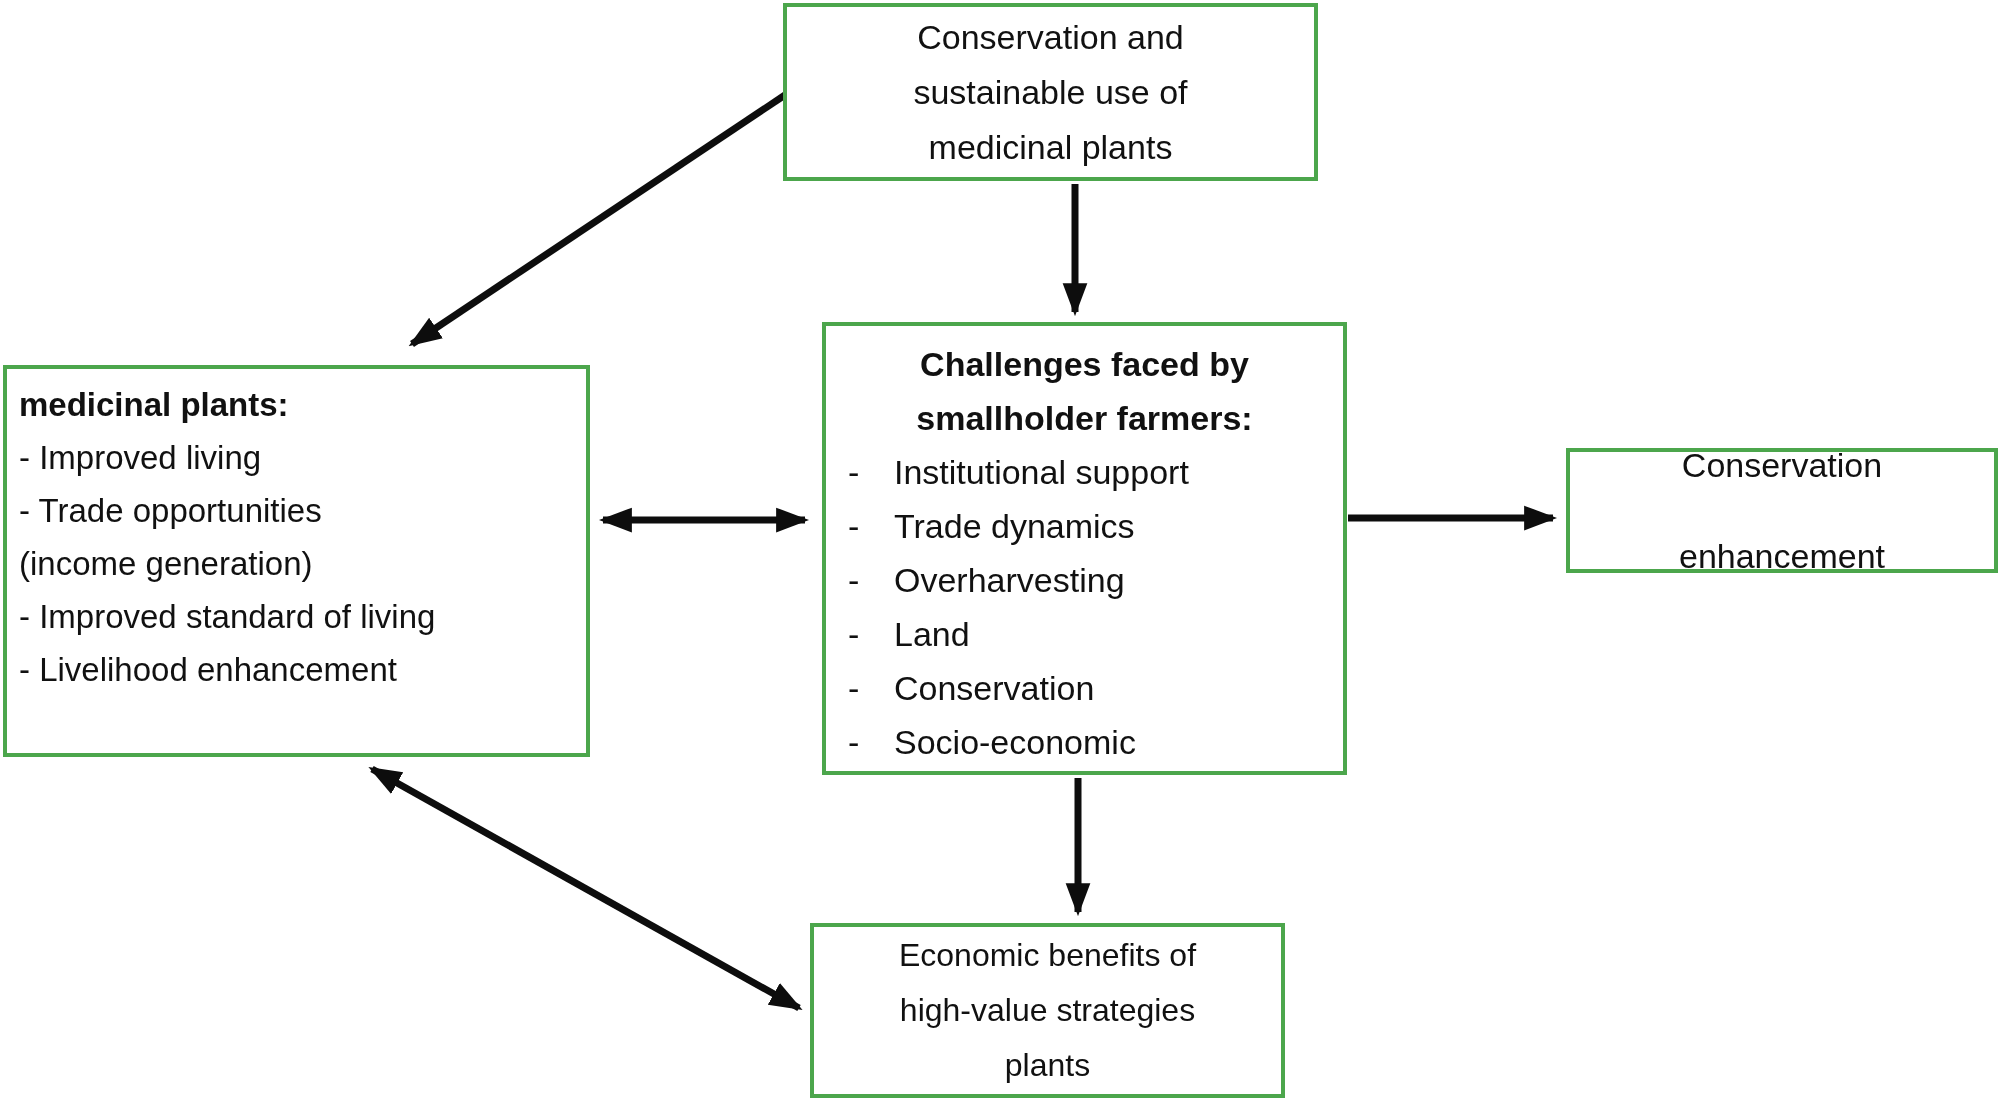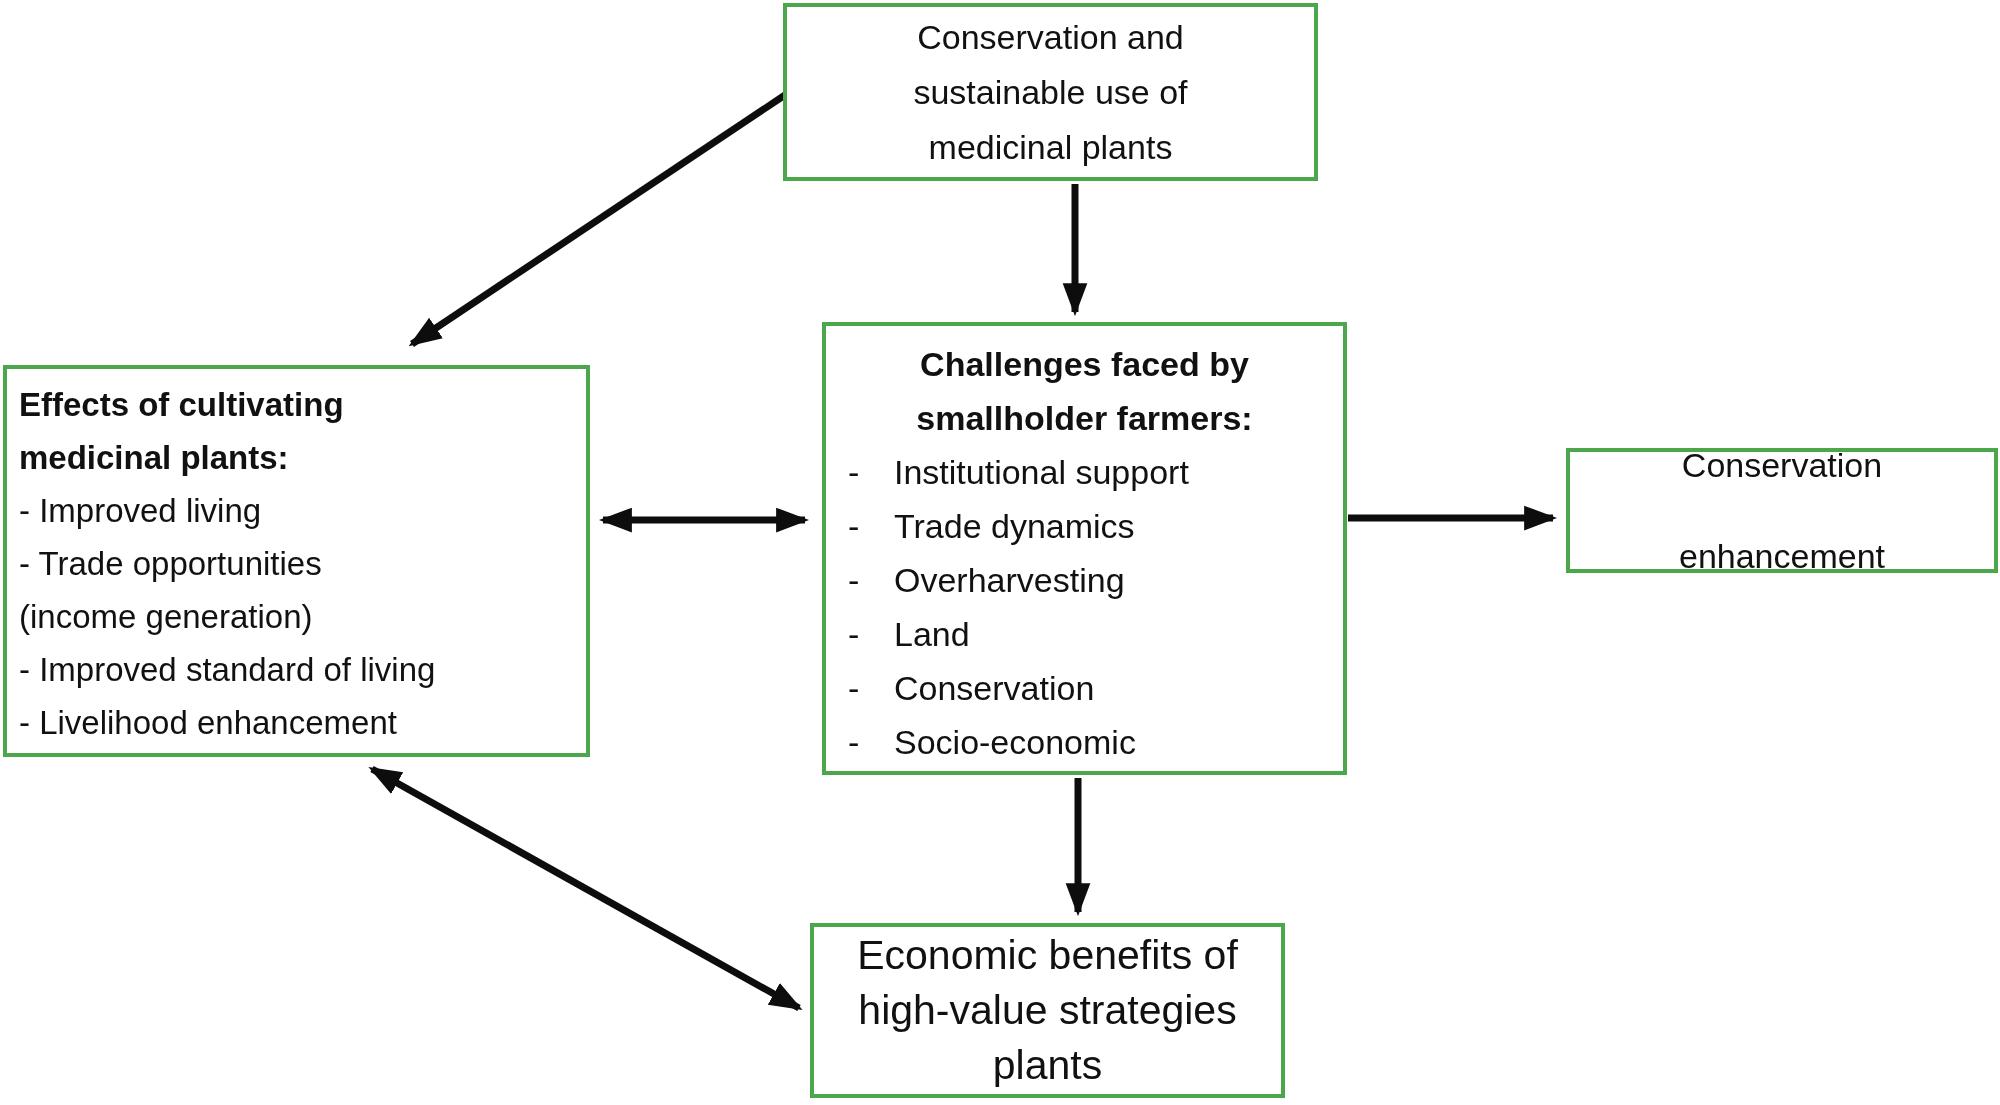--- a/index.html
+++ b/index.html
@@ -66,21 +66,21 @@
     text-align: center;
   }
   .ch-item { display: flex; padding-left: 22px; }
   .ch-item .dash { width: 46px; flex: 0 0 46px; }
   #box-strategies {
     left: 1566px; top: 448px; width: 432px; height: 125px;
     font-size: 34px; line-height: 55px; gap: 36px;
   }
   #box-economic {
     left: 810px; top: 923px; width: 475px; height: 175px;
-    font-size: 41px; line-height: 55px;
+    font-size: 32px; line-height: 55px;
   }
 </style>
 </head>
 <body>
 
 <div class="canvas">
 
   <svg class="arrow-layer" viewBox="0 0 2000 1105" xmlns="http://www.w3.org/2000/svg">
     <defs>
       <marker id="ah" viewBox="0 0 12 10" refX="10.5" refY="5" markerWidth="33" markerHeight="28" markerUnits="userSpaceOnUse" orient="auto-start-reverse">
@@ -95,21 +95,20 @@
     <line x1="372" y1="769" x2="799" y2="1008" marker-start="url(#ah)" marker-end="url(#ah)"></line>
   </svg>
 
   <div class="box centered" id="box-conservation-use">
     <div class="line">Conservation and</div>
     <div class="line">sustainable use of</div>
     <div class="line">medicinal plants</div>
   </div>
 
   <div class="box" id="box-effects">
-    <div class="line title-line">Effects of cultivating</div>
     <div class="line title-line">medicinal plants:</div>
     <div class="line">- Improved living</div>
     <div class="line">- Trade opportunities</div>
     <div class="line">(income generation)</div>
     <div class="line">- Improved standard of living</div>
     <div class="line">- Livelihood enhancement</div>
   </div>
 
   <div class="box" id="box-challenges">
     <div class="line title-line">Challenges faced by</div>

